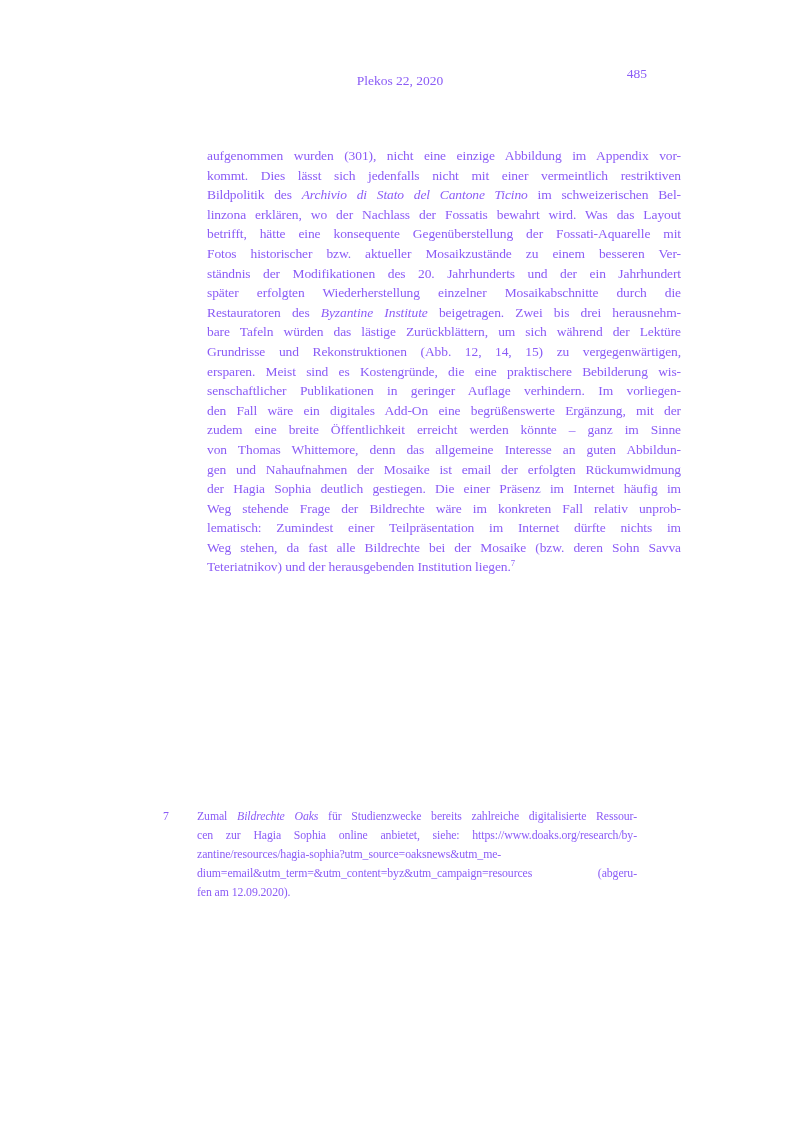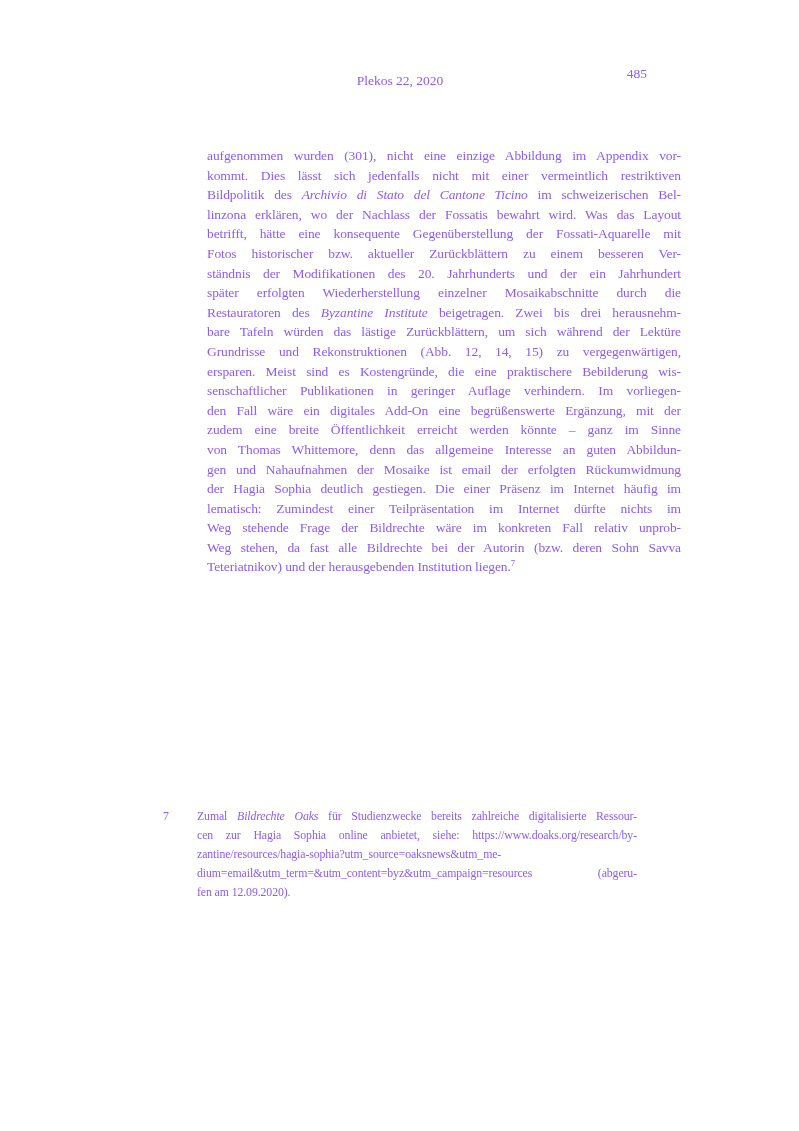--- a/index.html
+++ b/index.html
@@ -108,36 +108,36 @@
   </div>
 
   <div class="page-number">485</div>
 
   <div class="body-block" id="body-lines">
       <div class="line"><span>aufgenommen wurden (301), nicht eine einzige Abbildung im Appendix vor-</span></div>
       <div class="line"><span>kommt. Dies lässt sich jedenfalls nicht mit einer vermeintlich restriktiven</span></div>
       <div class="line"><span>Bildpolitik des </span><span class="italic">Archivio di Stato del Cantone Ticino</span><span> im schweizerischen Bel-</span></div>
       <div class="line"><span>linzona erklären, wo der Nachlass der Fossatis bewahrt wird. Was das Layout</span></div>
       <div class="line"><span>betrifft, hätte eine konsequente Gegenüberstellung der Fossati-Aquarelle mit</span></div>
-      <div class="line"><span>Fotos historischer bzw. aktueller Zurückblättern zu einem besseren Ver-</span></div>
+      <div class="line"><span>Fotos historischer bzw. aktueller Mosaikzustände zu einem besseren Ver-</span></div>
       <div class="line"><span>ständnis der Modifikationen des 20. Jahrhunderts und der ein Jahrhundert</span></div>
       <div class="line"><span>später erfolgten Wiederherstellung einzelner Mosaikabschnitte durch die</span></div>
       <div class="line"><span>Restauratoren des </span><span class="italic">Byzantine Institute</span><span> beigetragen. Zwei bis drei herausnehm-</span></div>
       <div class="line"><span>bare Tafeln würden das lästige Zurückblättern, um sich während der Lektüre</span></div>
       <div class="line"><span>Grundrisse und Rekonstruktionen (Abb. 12, 14, 15) zu vergegenwärtigen,</span></div>
       <div class="line"><span>ersparen. Meist sind es Kostengründe, die eine praktischere Bebilderung wis-</span></div>
       <div class="line"><span>senschaftlicher Publikationen in geringer Auflage verhindern. Im vorliegen-</span></div>
       <div class="line"><span>den Fall wäre ein digitales Add-On eine begrüßenswerte Ergänzung, mit der</span></div>
       <div class="line"><span>zudem eine breite Öffentlichkeit erreicht werden könnte – ganz im Sinne</span></div>
       <div class="line"><span>von Thomas Whittemore, denn das allgemeine Interesse an guten Abbildun-</span></div>
       <div class="line"><span>gen und Nahaufnahmen der Mosaike ist email der erfolgten Rückumwidmung</span></div>
       <div class="line"><span>der Hagia Sophia deutlich gestiegen. Die einer Präsenz im Internet häufig im</span></div>
+      <div class="line"><span>Weg stehende Frage der Bildrechte wäre im konkreten Fall relativ unprob-</span></div>
       <div class="line"><span>lematisch: Zumindest einer Teilpräsentation im Internet dürfte nichts im</span></div>
-      <div class="line"><span>Weg stehende Frage der Bildrechte wäre im konkreten Fall relativ unprob-</span></div>
-      <div class="line"><span>Weg stehen, da fast alle Bildrechte bei der Autorin (bzw. deren Sohn Savva</span></div>
+      <div class="line"><span>Weg stehen, da fast alle Bildrechte bei der Mosaike (bzw. deren Sohn Savva</span></div>
       <div class="line line-last"><span>Teteriatnikov) und der herausgebenden Institution liegen.</span><sup>7</sup></div>
     </div>
 
   <div class="footnote-block">
     <span class="fn-number">7</span>
     <div class="fn-lines" id="footnote-lines">
         <div class="line"><span>Zumal </span><span class="italic">Bildrechte Oaks</span><span> für Studienzwecke bereits zahlreiche digitalisierte Ressour-</span></div>
         <div class="line"><span>cen zur Hagia Sophia online anbietet, siehe: https://www.doaks.org/research/by-</span></div>
         <div class="line"><span>zantine/resources/hagia-sophia?utm_source=oaksnews&amp;utm_me-</span></div>
         <div class="line"><span>dium=email&amp;utm_term=&amp;utm_content=byz&amp;utm_campaign=resources (abgeru-</span></div>

